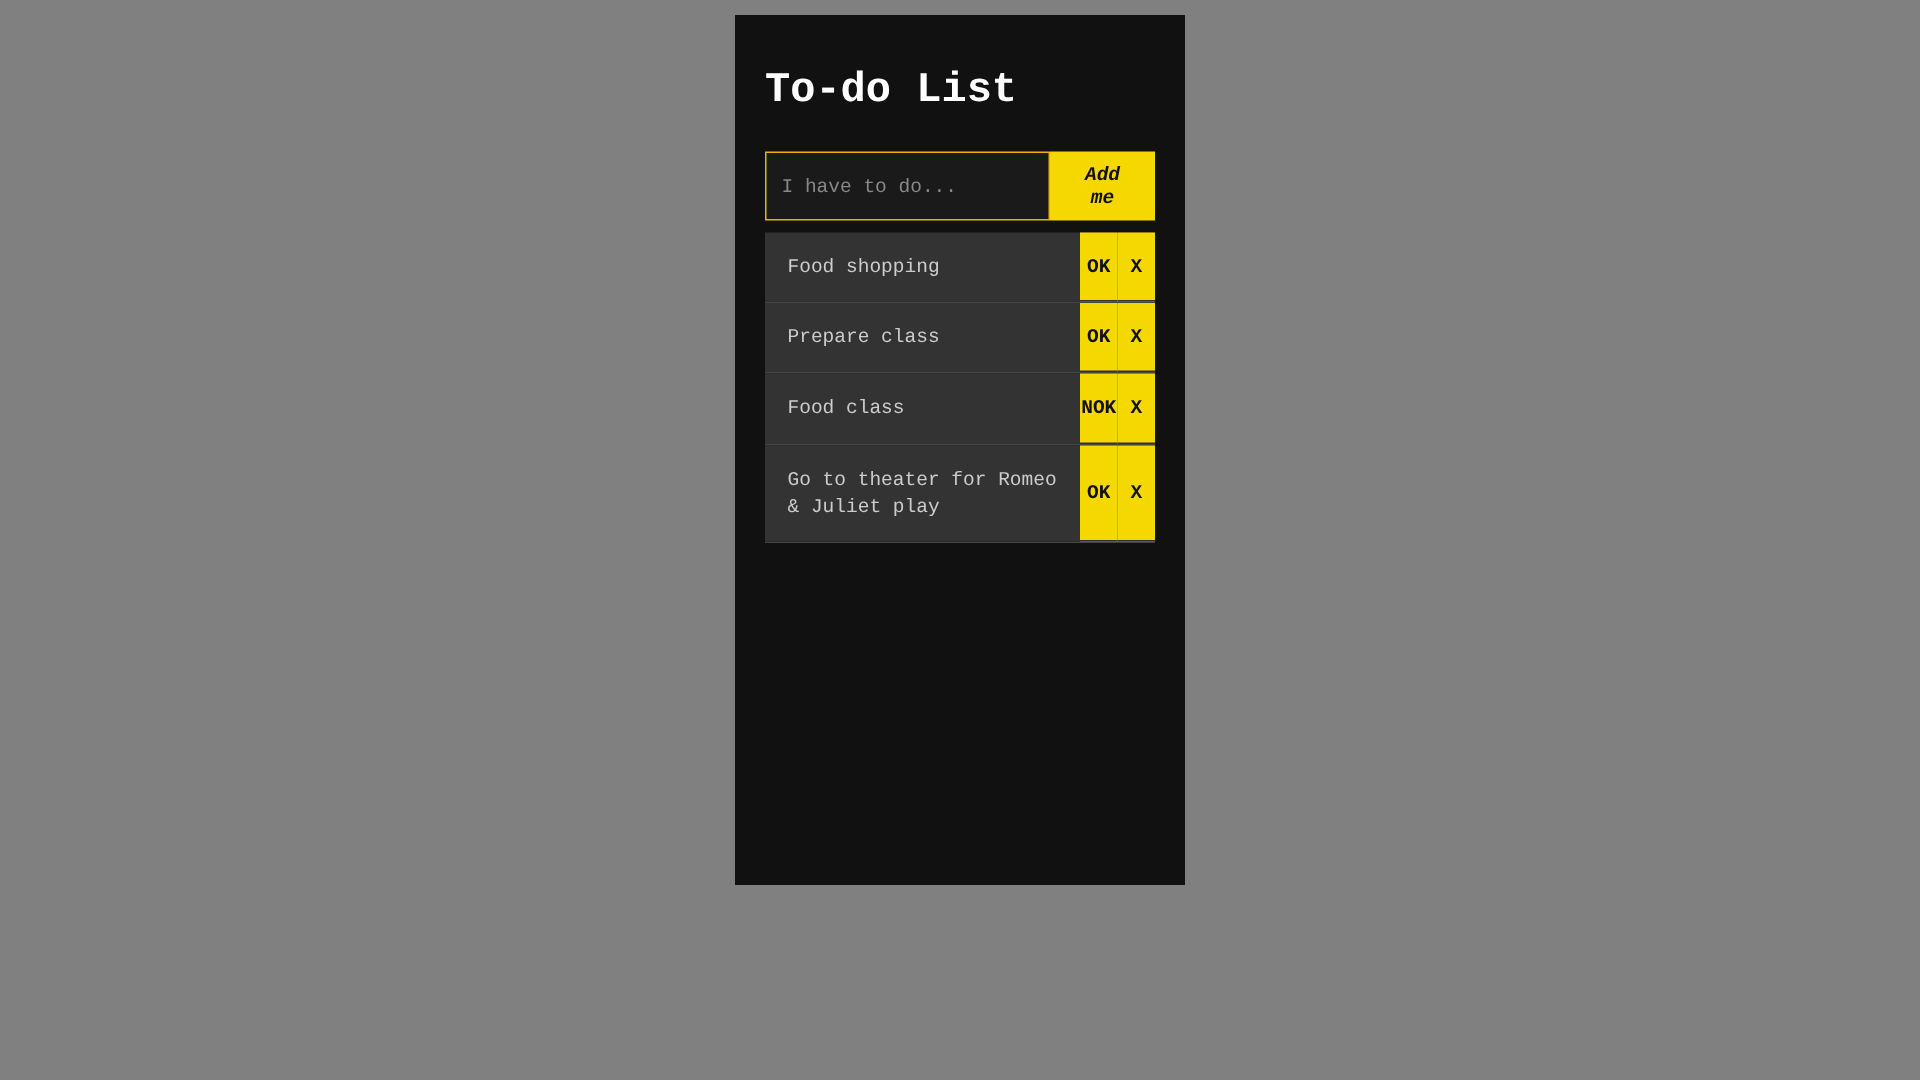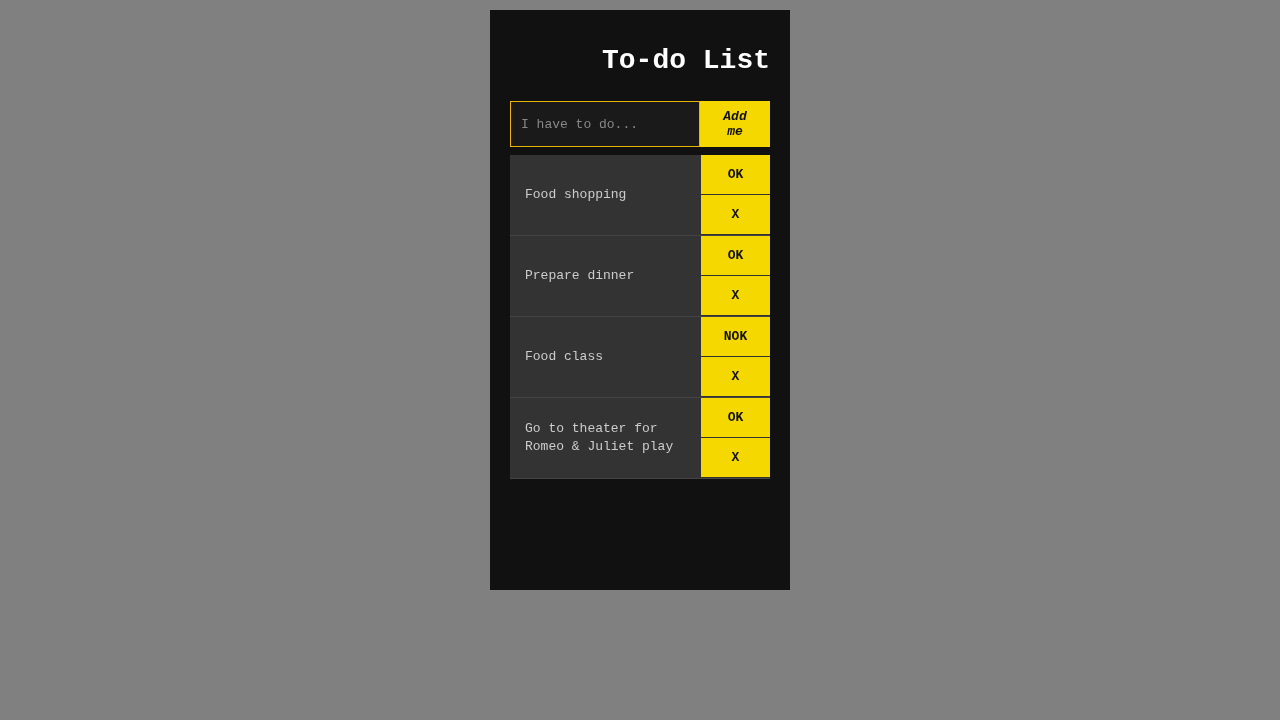--- a/index.html
+++ b/index.html
@@ -22,21 +22,21 @@
       width: 300px;
       margin-top: 10px;
       padding: 20px;
       min-height: 580px;
     }
 
     .app-title {
       color: #ffffff;
       font-size: 28px;
       font-weight: bold;
-      text-align: right;
+      text-align: left;
       padding: 15px 0 25px 0;
     }
 
     .input-row {
       display: flex;
       margin-bottom: 8px;
       gap: 0;
     }
 
     .task-input {
@@ -87,22 +87,22 @@
 
     .task-text {
       color: #cccccc;
       font-size: 13px;
       font-family: 'Courier New', Courier, monospace;
       line-height: 1.4;
     }
 
     .task-buttons {
       display: flex;
-      flex-direction: column;
-      width: 69px;
+      flex-direction: row;
+      width: 50px;
       background-color: #444;
     }
 
     .btn-ok,
     .btn-x,
     .btn-nok {
       background-color: #f5d800;
       color: #111;
       border: none;
       border-bottom: 1px solid #333;
@@ -133,21 +133,21 @@
       <div class="task-text-area">
         <span class="task-text">Food shopping</span>
       </div>
       <div class="task-buttons">
         <button class="btn-ok">OK</button>
         <button class="btn-x">X</button>
       </div>
     </div>
       <div class="task-item">
       <div class="task-text-area">
-        <span class="task-text">Prepare dinner</span>
+        <span class="task-text">Prepare class</span>
       </div>
       <div class="task-buttons">
         <button class="btn-ok">OK</button>
         <button class="btn-x">X</button>
       </div>
     </div>
       <div class="task-item">
       <div class="task-text-area">
         <span class="task-text">Food class</span>
       </div>

